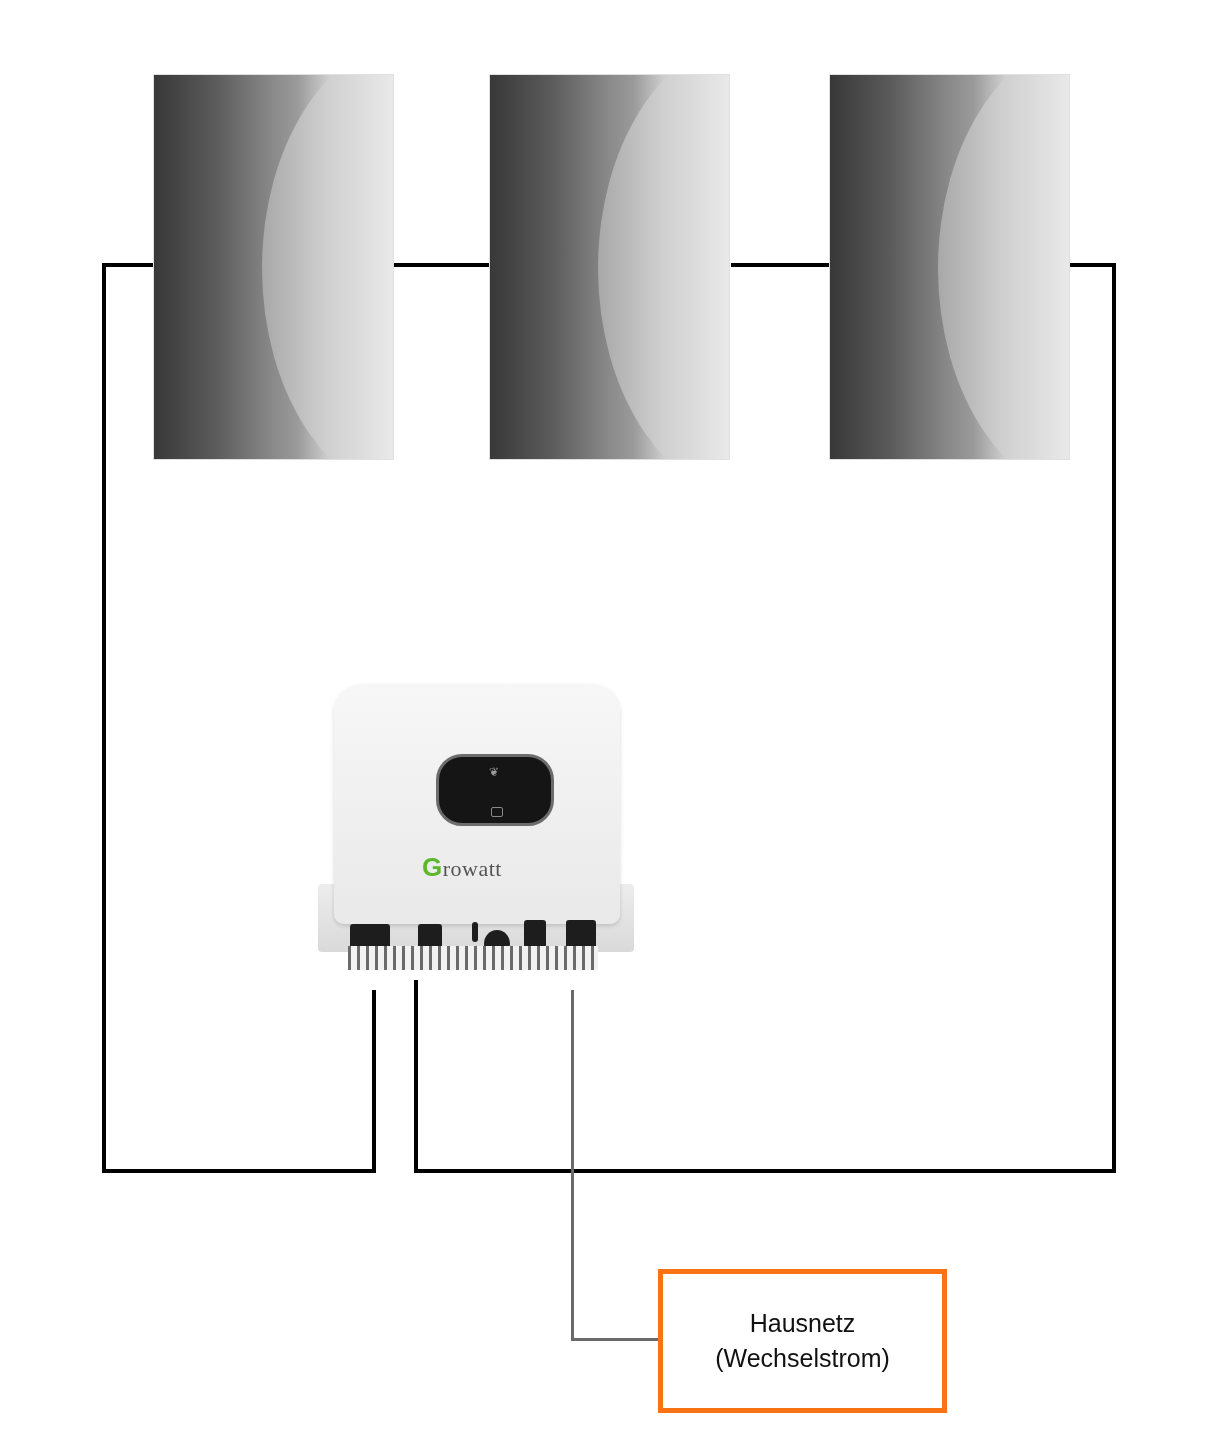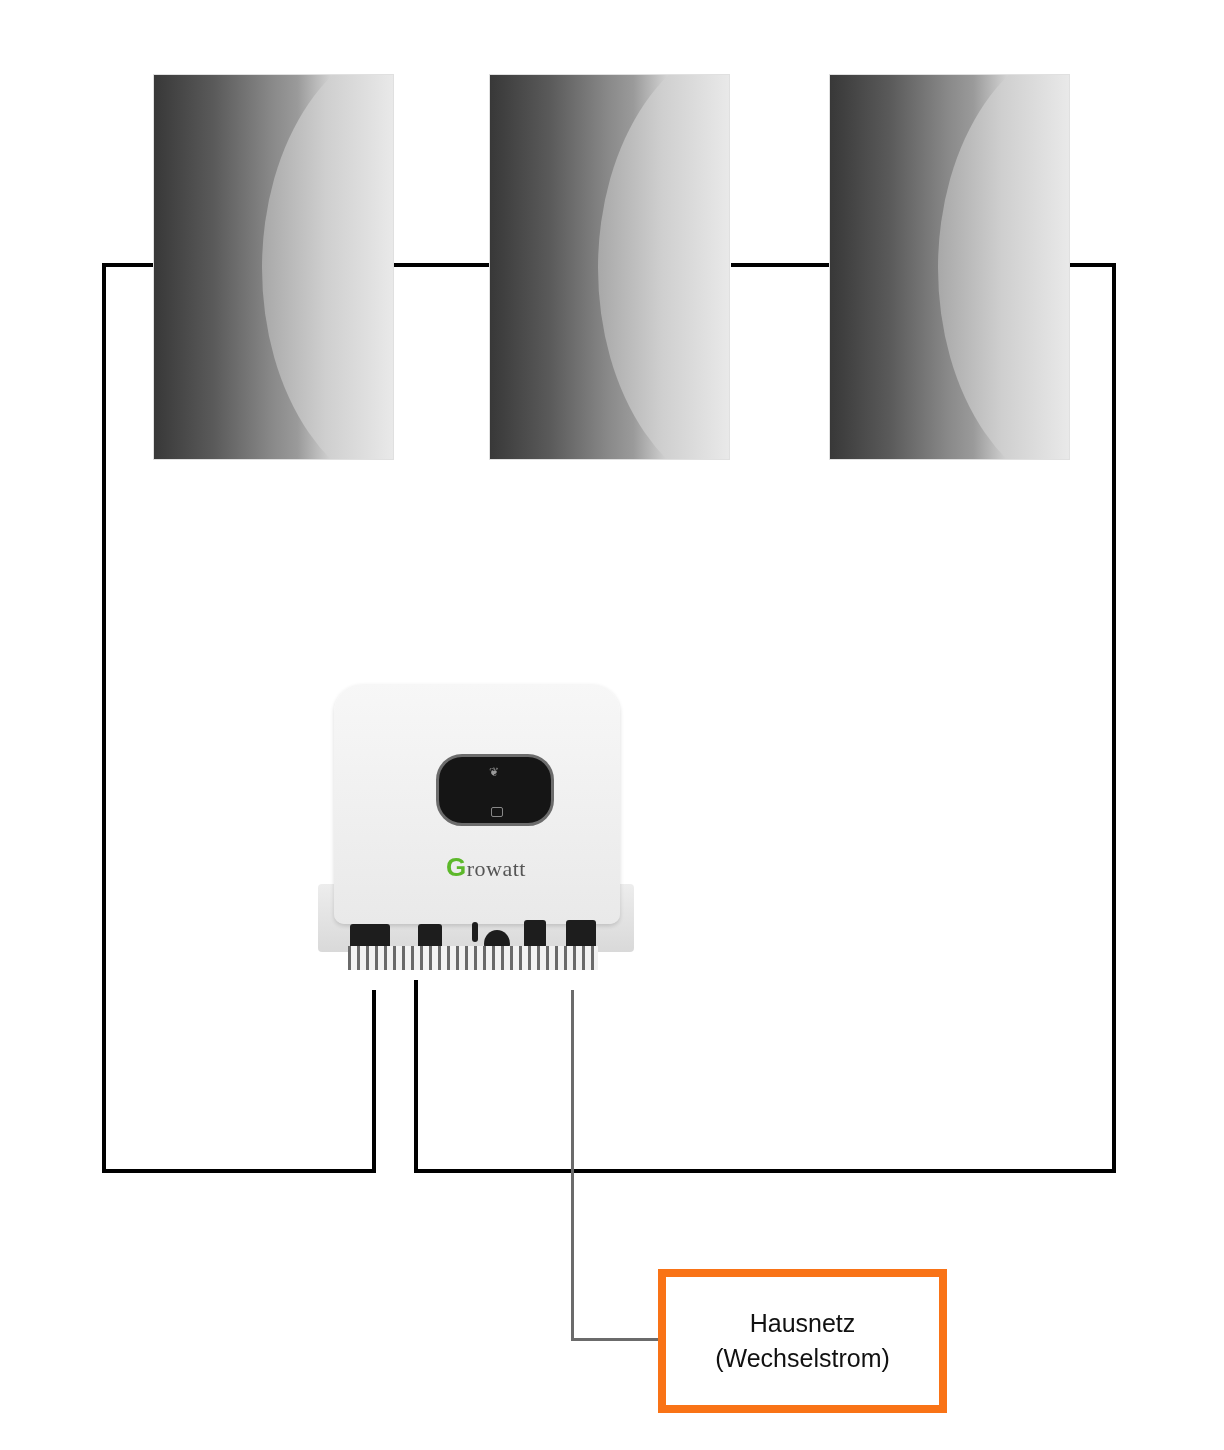--- a/index.html
+++ b/index.html
@@ -13,26 +13,26 @@
     background:linear-gradient(to right,#a8a8a8 0%,#cfcfcf 20%,#eeeeee 45%,#ffffff 60%); }
   .inverter { position:absolute; left:310px; top:684px; width:330px; height:290px; }
   .inv-body { position:absolute; left:24px; top:0; width:286px; height:240px; border-radius:28px 28px 10px 10px;
     background:linear-gradient(#f7f7f7,#e9e9e9); box-shadow:0 2px 4px rgba(0,0,0,0.15); }
   .inv-bottom { position:absolute; left:8px; top:200px; width:316px; height:68px; background:linear-gradient(#ededed,#d9d9d9);
     border-radius:4px; }
   .display { position:absolute; left:102px; top:70px; width:118px; height:72px; border-radius:26px; background:#151515;
     border:3px solid #6c6c6c; box-sizing:border-box; }
   .display .leaf { position:absolute; left:50px; top:8px; color:#9a9a9a; font-size:12px; }
   .display .btn { position:absolute; left:52px; top:50px; width:10px; height:8px; border:1px solid #888; border-radius:2px; }
-  .logo { position:absolute; left:112px; top:168px; font-family:"Liberation Serif", serif; font-size:22px; color:#555; letter-spacing:0.5px; }
+  .logo { position:absolute; left:88px; top:168px; font-family:"Liberation Serif", serif; font-size:22px; color:#555; letter-spacing:0.5px; }
   .logo .g { color:#5cb82a; font-family:"Liberation Sans", sans-serif; font-weight:bold; font-size:26px; }
   .conn { position:absolute; background:#1d1d1d; border-radius:3px; }
   .fins { position:absolute; left:38px; top:262px; width:250px; height:24px;
     background:repeating-linear-gradient(to right,#6a6a6a 0 3px,#f2f2f2 3px 9px); }
-  .ac-box { position:absolute; left:658px; top:1269px; width:289px; height:144px; border:8px solid #f97316; box-sizing:border-box;
+  .ac-box { position:absolute; left:658px; top:1269px; width:289px; height:144px; border:5px solid #f97316; box-sizing:border-box;
     display:flex; flex-direction:column; align-items:center; justify-content:center; font-size:25px; color:#111; line-height:35px; }
 </style>
 </head>
 <body>
 
 <div class="wire" style="left:104px;top:263px;width:50px;height:4px;"></div>
 <div class="wire" style="left:394px;top:263px;width:96px;height:4px;"></div>
 <div class="wire" style="left:731px;top:263px;width:99px;height:4px;"></div>
 <div class="wire" style="left:1070px;top:263px;width:46px;height:4px;"></div>
 <div class="wire" style="left:102px;top:263px;width:4px;height:910px;"></div>

